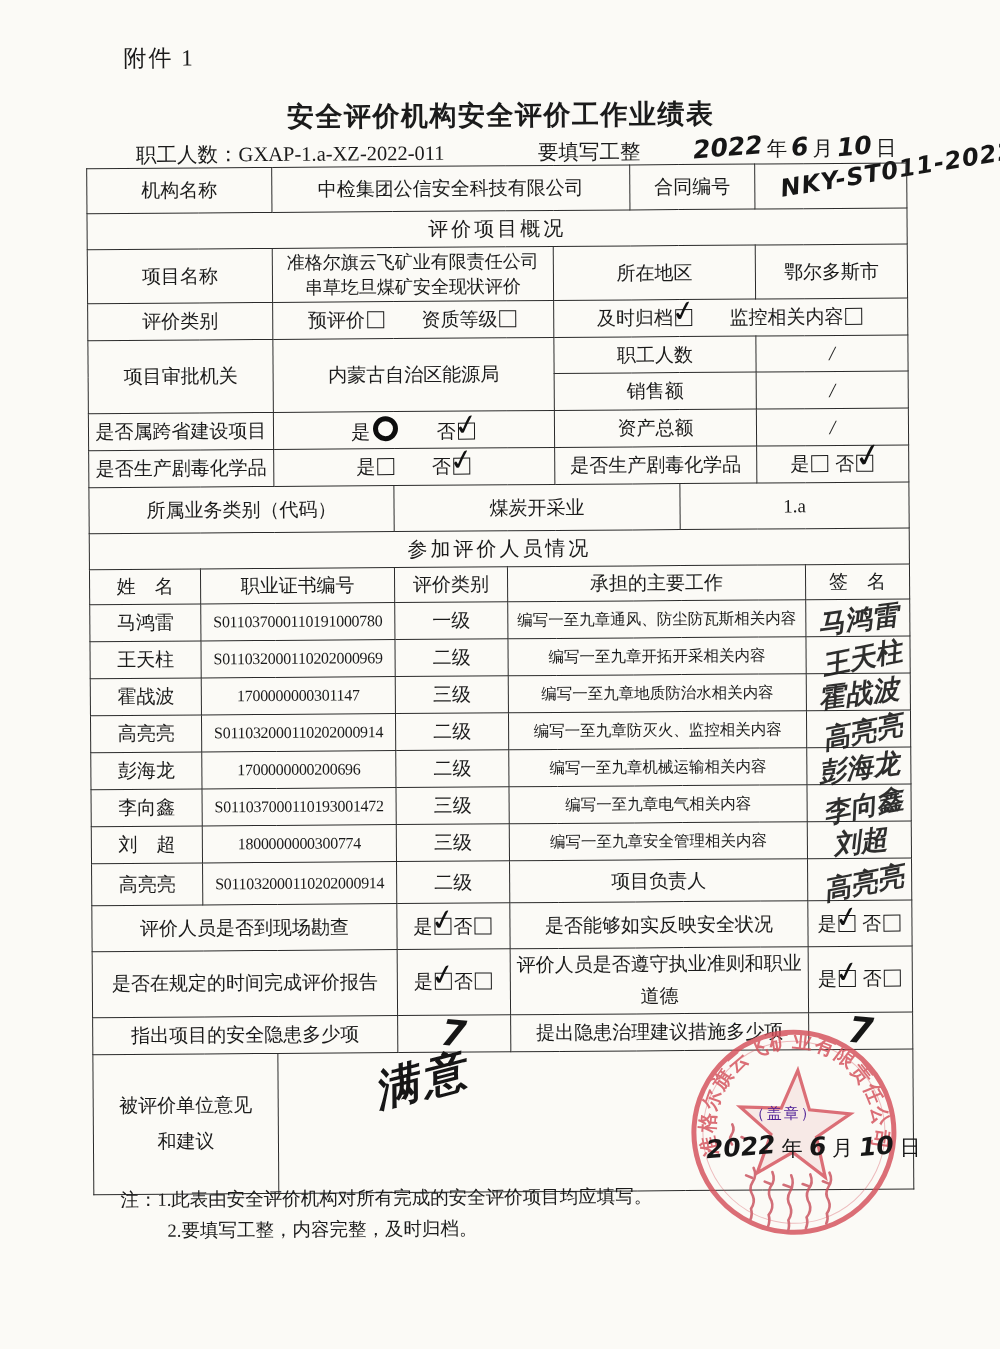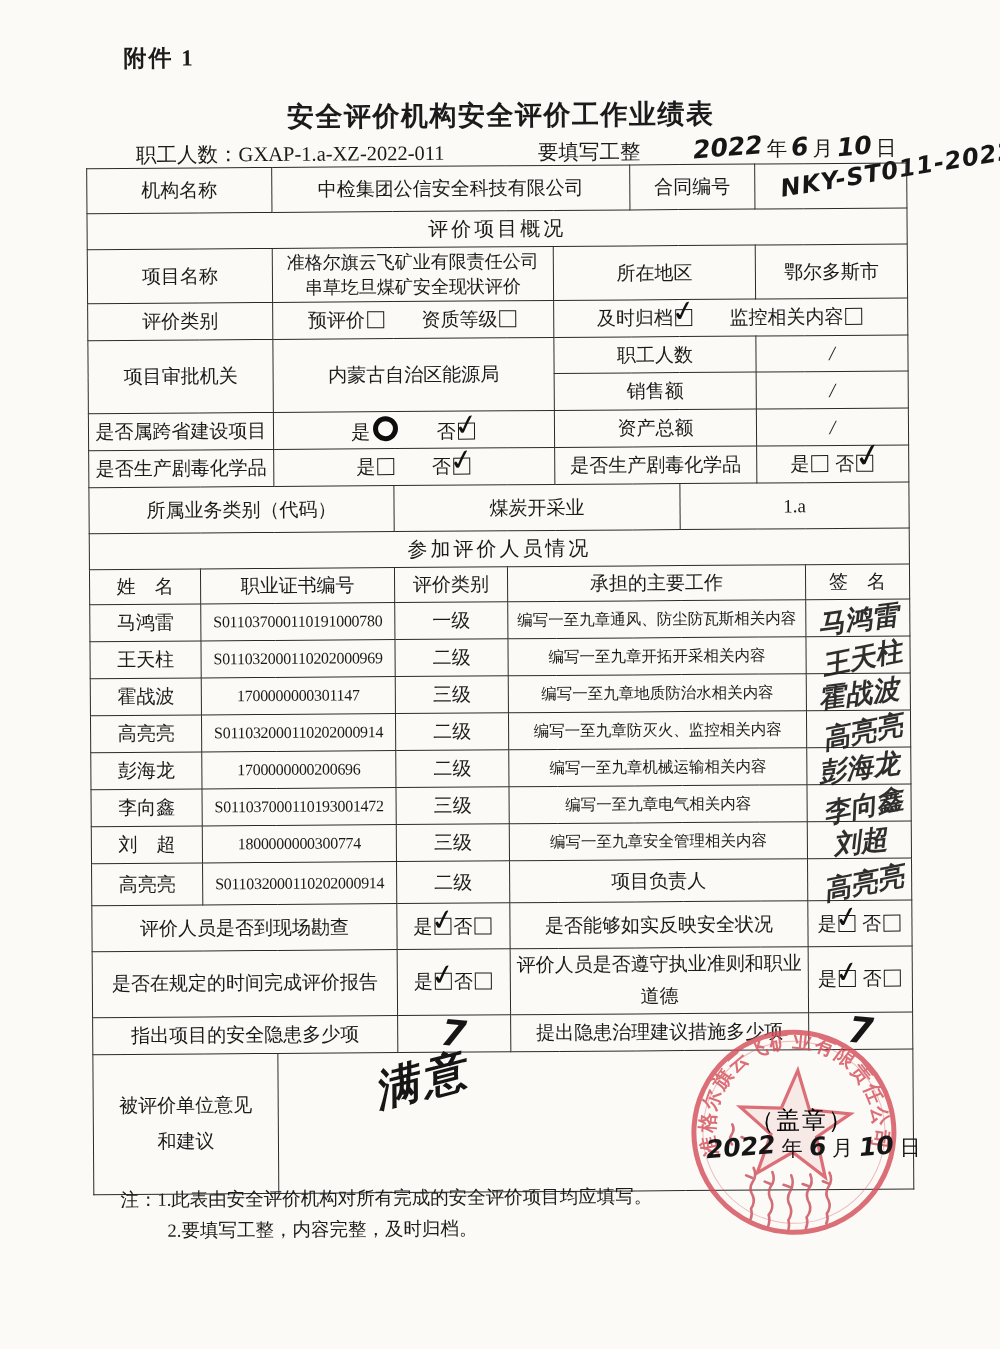--- a/index.html
+++ b/index.html
@@ -3,21 +3,21 @@
 <meta charset="utf-8">
 <style>
   html,body{margin:0;padding:0;}
   body{
     width:1000px;height:1349px;position:relative;overflow:hidden;
     background:#fbfaf6;
     font-family:"Liberation Serif","DejaVu Serif",serif;
     color:#1b1b1b;
   }
   .scan{position:absolute;inset:0;transform:rotate(-0.4deg);transform-origin:55% 0;}
-  .attachment{position:absolute;left:123px;top:40px;font-size:23px;font-weight:700;letter-spacing:2px;}
+  .attachment{position:absolute;left:123px;top:40px;font-size:23px;font-weight:400;letter-spacing:2px;}
   .title{position:absolute;left:0;top:97px;width:100%;text-align:center;font-size:27px;font-weight:700;letter-spacing:1.5px;}
   .meta{position:absolute;top:134px;left:0;width:100%;font-size:20.5px;}
   .meta .pn{position:absolute;left:135px;top:4px;}
   .meta .ct{position:absolute;left:537px;top:4px;}
   .meta .date{position:absolute;left:692px;top:0;display:flex;align-items:baseline;gap:4px;white-space:nowrap;}
   .hw{font-family:"DejaVu Sans",sans-serif;font-style:italic;font-weight:600;color:#161616;}
   .hw-date{font-size:25px;transform:rotate(-4deg);display:inline-block;}
   .contract-hw{position:absolute;left:778px;top:158px;font-size:24px;transform:rotate(-9deg);white-space:nowrap;letter-spacing:1px;}
 
   table.form{
@@ -48,21 +48,21 @@
   .gap{display:inline-block;width:26px;}
 
   .sig{font-family:"DejaVu Sans",sans-serif;font-style:italic;font-weight:700;font-size:27px;
     display:inline-block;transform:rotate(-7deg) translateY(2px);white-space:nowrap;color:#1d1d1d;opacity:.92;}
   tr:nth-child(odd) .sig{transform:rotate(-11deg) translate(3px,4px);}
 
   .hw-seven{font-size:36px;transform:rotate(6deg);display:inline-block;line-height:1;}
 
   .opinion-hw{position:absolute;left:366px;top:1050px;font-size:44px;transform:rotate(-14deg);letter-spacing:4px;}
   .stamp-svg{position:absolute;left:668px;top:1022px;}
-  .stamp-note{position:absolute;left:742px;top:1106px;font-size:24px;letter-spacing:2px;color:#000000;}
+  .stamp-note{position:absolute;left:742px;top:1106px;font-size:15px;letter-spacing:2px;color:#4c1d95;}
   .stamp-date{position:absolute;left:698px;top:1134px;display:flex;align-items:baseline;gap:6px;font-size:21px;white-space:nowrap;color:#151515;}
   .notes{position:absolute;left:112px;top:1182px;font-size:18.5px;line-height:1.7;}
   .notes .n2{padding-left:47px;}
 </style>
 </head>
 <body>
 
 <div class="scan">
 
   <div class="attachment">附件 1</div>

